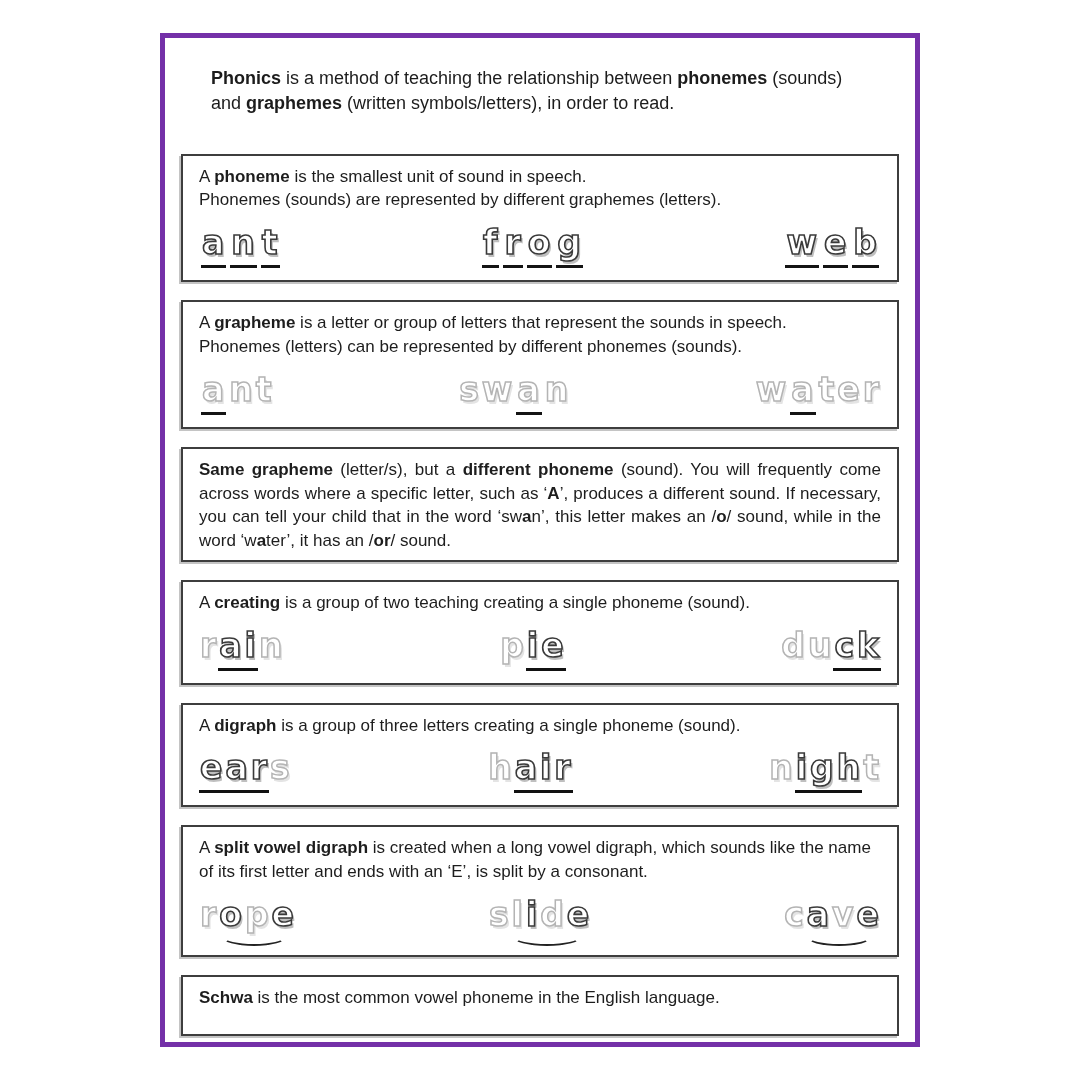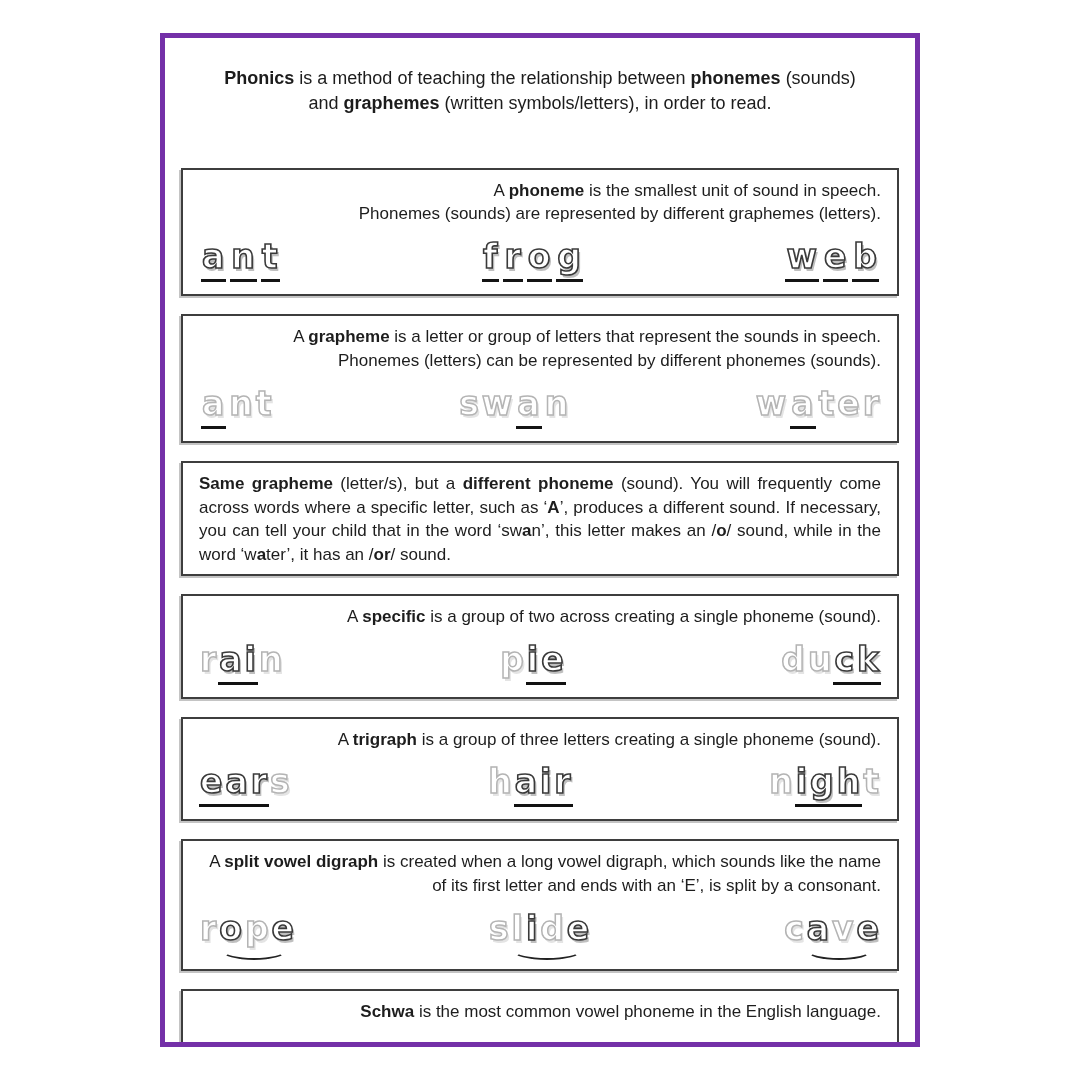--- a/index.html
+++ b/index.html
@@ -15,36 +15,36 @@
     left: 160px;
     top: 33px;
     width: 760px;
     height: 1014px;
     box-sizing: border-box;
     border: 5px solid #7430a8;
     background: #ffffff;
     overflow: hidden;
   }
   .intro {
-    margin: 28px 46px 52px;
-    text-align: center;
+    margin: 28px 46px 38px;
+    text-align: left;
     font-size: 18px;
     line-height: 1.38;
     color: #1c1c1c;
   }
   .box {
     box-sizing: border-box;
     margin: 0 16px 18px;
     padding: 9px 16px 7px;
     border: 2px solid #3e3e3e;
     box-shadow: -2px 2px 0 rgba(125,125,125,0.45);
     background: #ffffff;
   }
   .line {
-    text-align: right;
+    text-align: left;
     font-size: 17px;
     line-height: 1.4;
     color: #1d1d1d;
   }
   .box.justify .line { text-align: justify; }
   b { font-weight: bold; }
 
   .examples {
     display: flex;
     justify-content: space-between;
@@ -119,29 +119,29 @@
         <div class="examples">
           <span class="bubble-word"><span class="bl light dash">a</span><span class="bl light">n</span><span class="bl light">t</span></span>
           <span class="bubble-word"><span class="bl light">s</span><span class="bl light">w</span><span class="bl light dash">a</span><span class="bl light">n</span></span>
           <span class="bubble-word"><span class="bl light">w</span><span class="bl light dash">a</span><span class="bl light">t</span><span class="bl light">e</span><span class="bl light">r</span></span>
         </div>
       </div>
       <div class="box justify">
         <div class="line"><b>Same grapheme</b><span> (letter/s), but a </span><b>different phoneme</b><span> (sound). You will frequently come across words where a specific letter, such as ‘</span><b>A</b><span>’, produces a different sound. If necessary, you can tell your child that in the word ‘sw</span><b>a</b><span>n’, this letter makes an /</span><b>o</b><span>/ sound, while in the word ‘w</span><b>a</b><span>ter’, it has an /</span><b>or</b><span>/ sound.</span></div>
       </div>
       <div class="box">
-        <div class="line"><span>A </span><b>specific</b><span> is a group of two across creating a single phoneme (sound).</span></div>
+        <div class="line"><span>A </span><b>creating</b><span> is a group of two teaching creating a single phoneme (sound).</span></div>
         <div class="examples wide-gap">
           <span class="bubble-word"><span class="bl light">r</span><span class="ug"><span class="bl dark">a</span><span class="bl dark">i</span></span><span class="bl light">n</span></span>
           <span class="bubble-word"><span class="bl light">p</span><span class="ug"><span class="bl dark">i</span><span class="bl dark">e</span></span></span>
           <span class="bubble-word"><span class="bl light">d</span><span class="bl light">u</span><span class="ug"><span class="bl dark">c</span><span class="bl dark">k</span></span></span>
         </div>
       </div>
       <div class="box">
-        <div class="line"><span>A </span><b>trigraph</b><span> is a group of three letters creating a single phoneme (sound).</span></div>
+        <div class="line"><span>A </span><b>digraph</b><span> is a group of three letters creating a single phoneme (sound).</span></div>
         <div class="examples">
           <span class="bubble-word"><span class="ug"><span class="bl dark">e</span><span class="bl dark">a</span><span class="bl dark">r</span></span><span class="bl light">s</span></span>
           <span class="bubble-word"><span class="bl light">h</span><span class="ug"><span class="bl dark">a</span><span class="bl dark">i</span><span class="bl dark">r</span></span></span>
           <span class="bubble-word"><span class="bl light">n</span><span class="ug"><span class="bl dark">i</span><span class="bl dark">g</span><span class="bl dark">h</span></span><span class="bl light">t</span></span>
         </div>
       </div>
       <div class="box">
         <div class="line"><span>A </span><b>split vowel digraph</b><span> is created when a long vowel digraph, which sounds like the name of its first letter and ends with an ‘E’, is split by a consonant.</span></div>
         <div class="examples arc-row">
           <span class="bubble-word"><span class="bl light">r</span><span class="bl dark">o</span><span class="bl light">p</span><span class="bl dark">e</span><span class="arc"></span></span>

